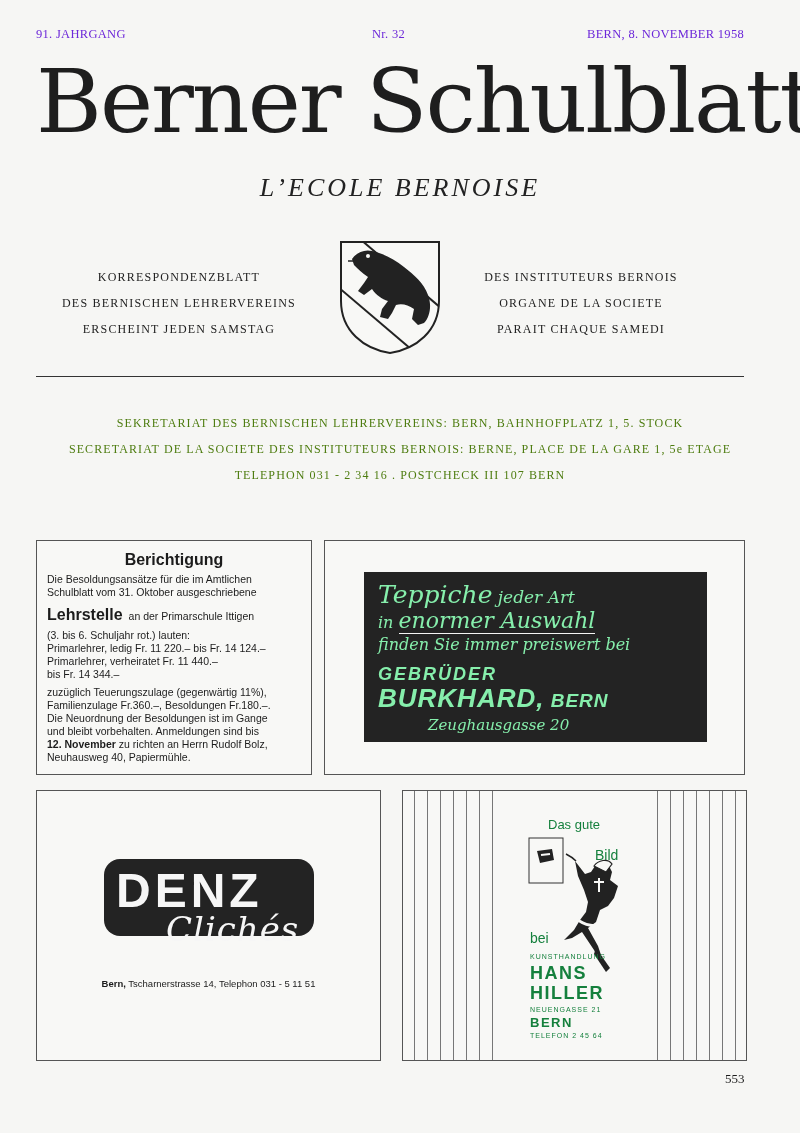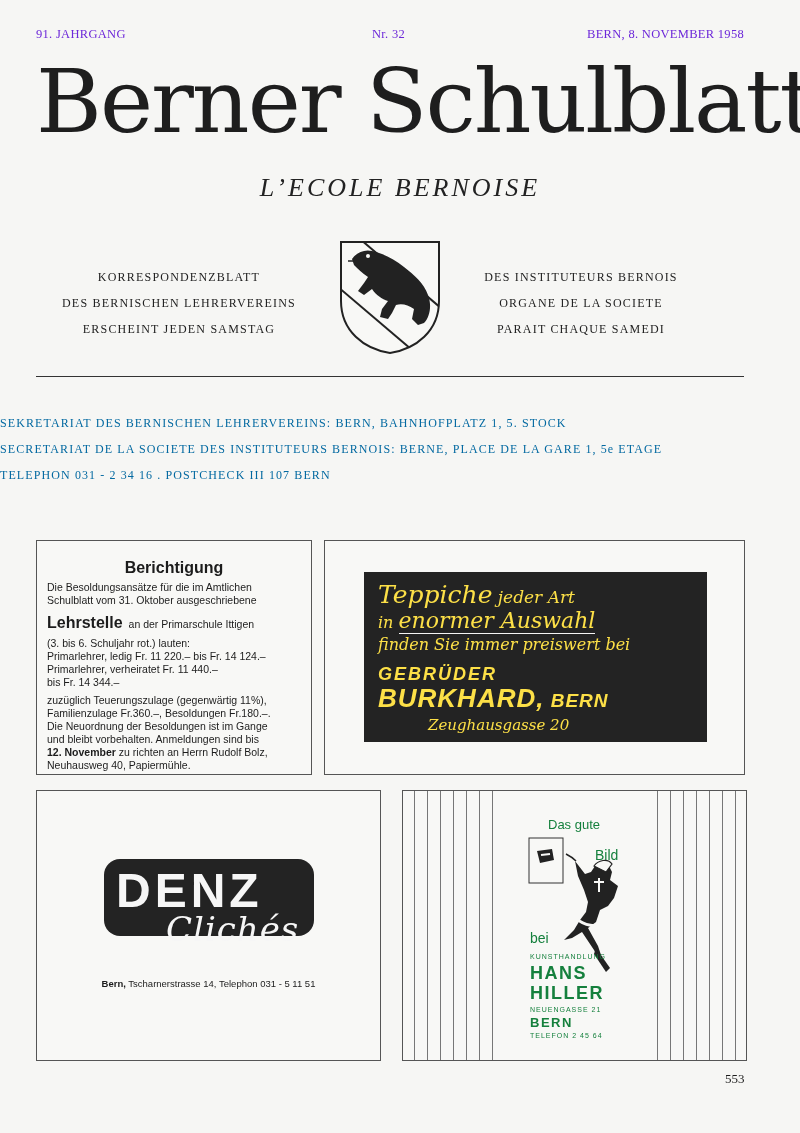--- a/index.html
+++ b/index.html
@@ -16,33 +16,33 @@
     letter-spacing:-2px; color:#1e1e1e; font-weight:normal; white-space:nowrap;
     transform:scaleX(1.02); transform-origin:left top;
   }
   .sub {
     left:0; width:800px; top:173px; text-align:center;
     font-size:26px; font-style:italic; letter-spacing:3px; color:#222;
   }
   .col3 { top:264px; width:300px; text-align:center; font-size:12px; letter-spacing:1.2px; line-height:26px; color:#222; }
   .col3 div { white-space:nowrap; }
   .rule { left:36px; width:708px; top:376px; height:0; border-top:1.5px solid #333; }
-  .sec { left:0; width:800px; font-size:12px; letter-spacing:1.1px; color:#0369a1; white-space:nowrap; }
+  .sec { left:0; width:800px; text-align:center; font-size:12px; letter-spacing:1.1px; color:#4d7c0f; white-space:nowrap; }
   .box { border:1px solid #555; background:#f8f8f6; box-sizing:border-box; }
   .sans { font-family:"Liberation Sans", sans-serif; }
-  .ber { left:36px; top:540px; width:276px; height:235px; padding:16px 10px; }
+  .ber { left:36px; top:540px; width:276px; height:235px; padding:8px 10px; }
   .ber .title { text-align:center; font-weight:bold; font-size:16px; margin:2px 0 4px; }
   .ber p { margin:0; font-size:10.5px; line-height:13px; }
   .ber .lehr { font-size:16px; font-weight:bold; margin-top:7px; margin-bottom:5px; }
   .ber .lehr span { font-size:10.5px; font-weight:normal; margin-left:6px; }
   .ber .gap { height:5px; }
   .tep { left:324px; top:540px; width:421px; height:235px; }
   .tep .dark {
     position:absolute; left:39px; top:31px; width:343px; height:170px; background:#232323;
-    color:#fde047; box-sizing:border-box; padding:10px 14px;
+    color:#86efac; box-sizing:border-box; padding:10px 14px;
   }
   .script { font-family:"DejaVu Serif", serif; font-style:italic; }
   .tep .l1 { font-size:25px; line-height:26px; }
   .tep .l1 small { font-size:17px; }
   .tep .l2 { font-size:22px; line-height:22px; }
   .tep .l2 small { font-size:16px; }
   .tep .l2 u { text-decoration:none; border-bottom:1.5px solid #f4f4f4; }
   .tep .l3 { font-size:16px; line-height:22px; }
   .tep .gb { font-family:"Liberation Sans", sans-serif; font-weight:bold; font-style:italic; }
   .tep .g1 { font-size:18px; letter-spacing:2px; margin-top:8px; line-height:20px; }

